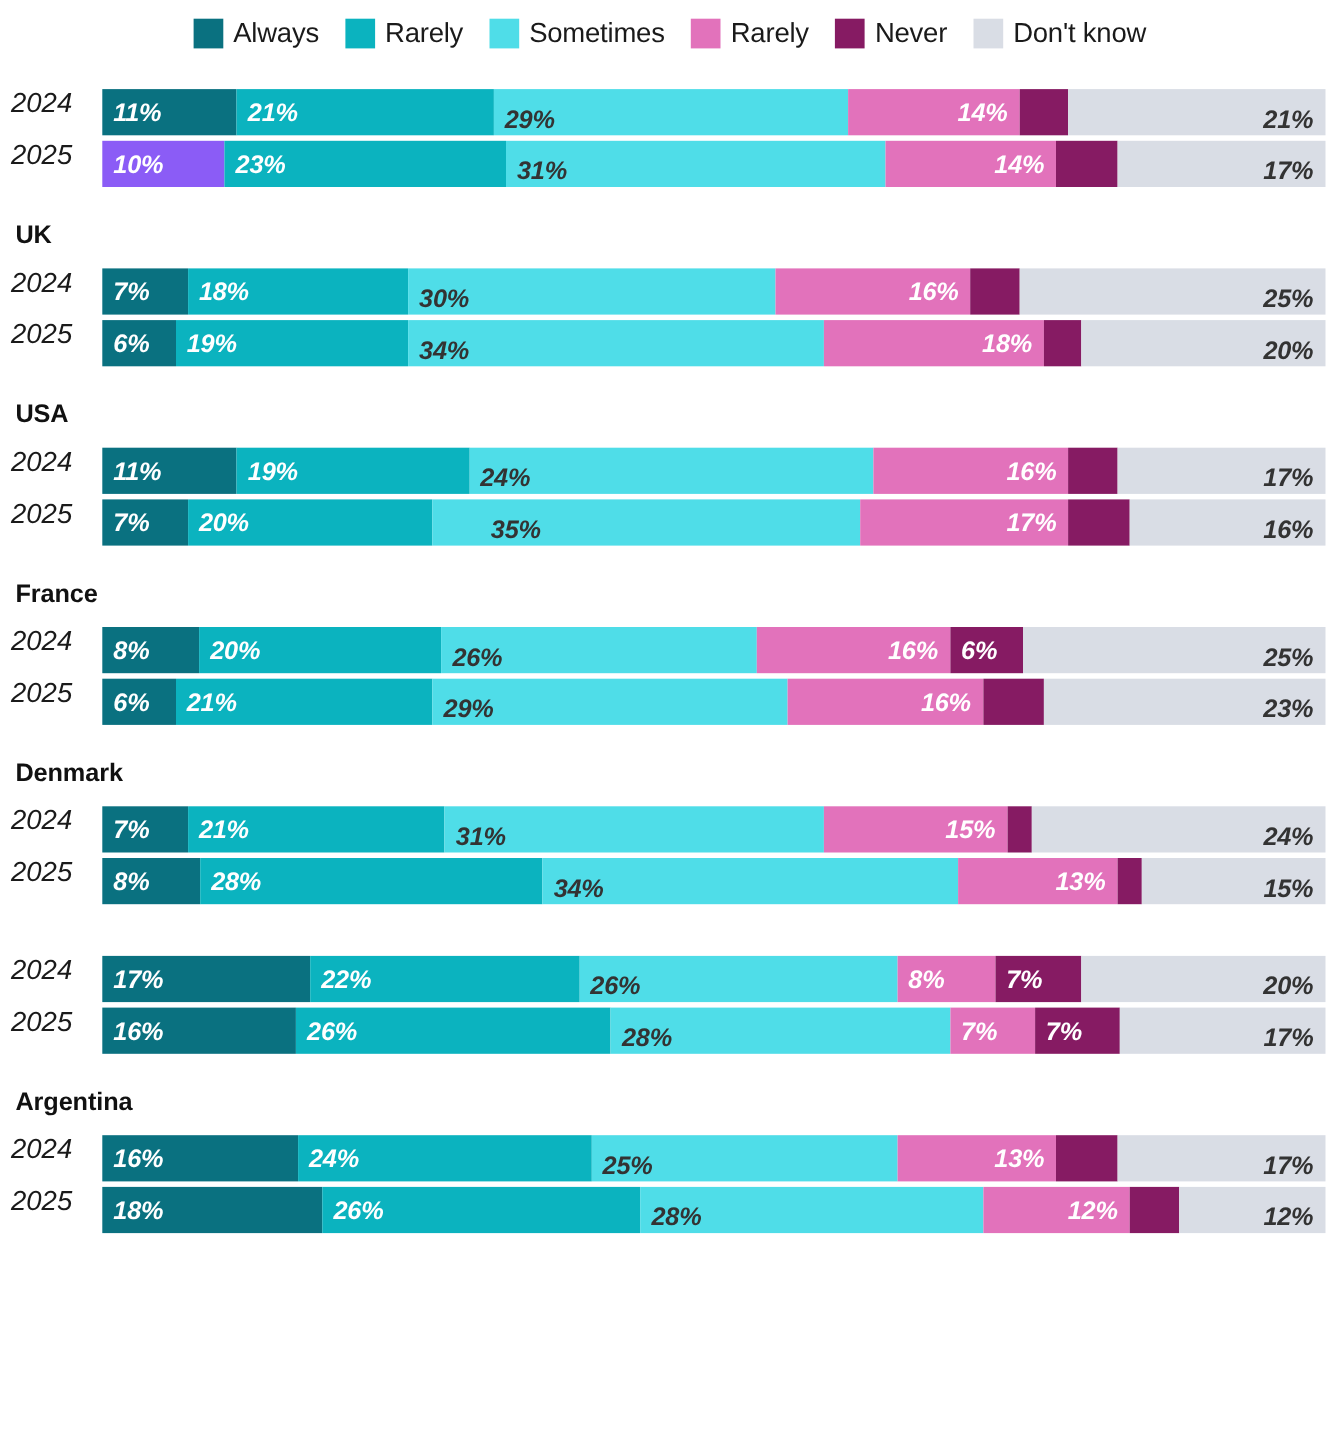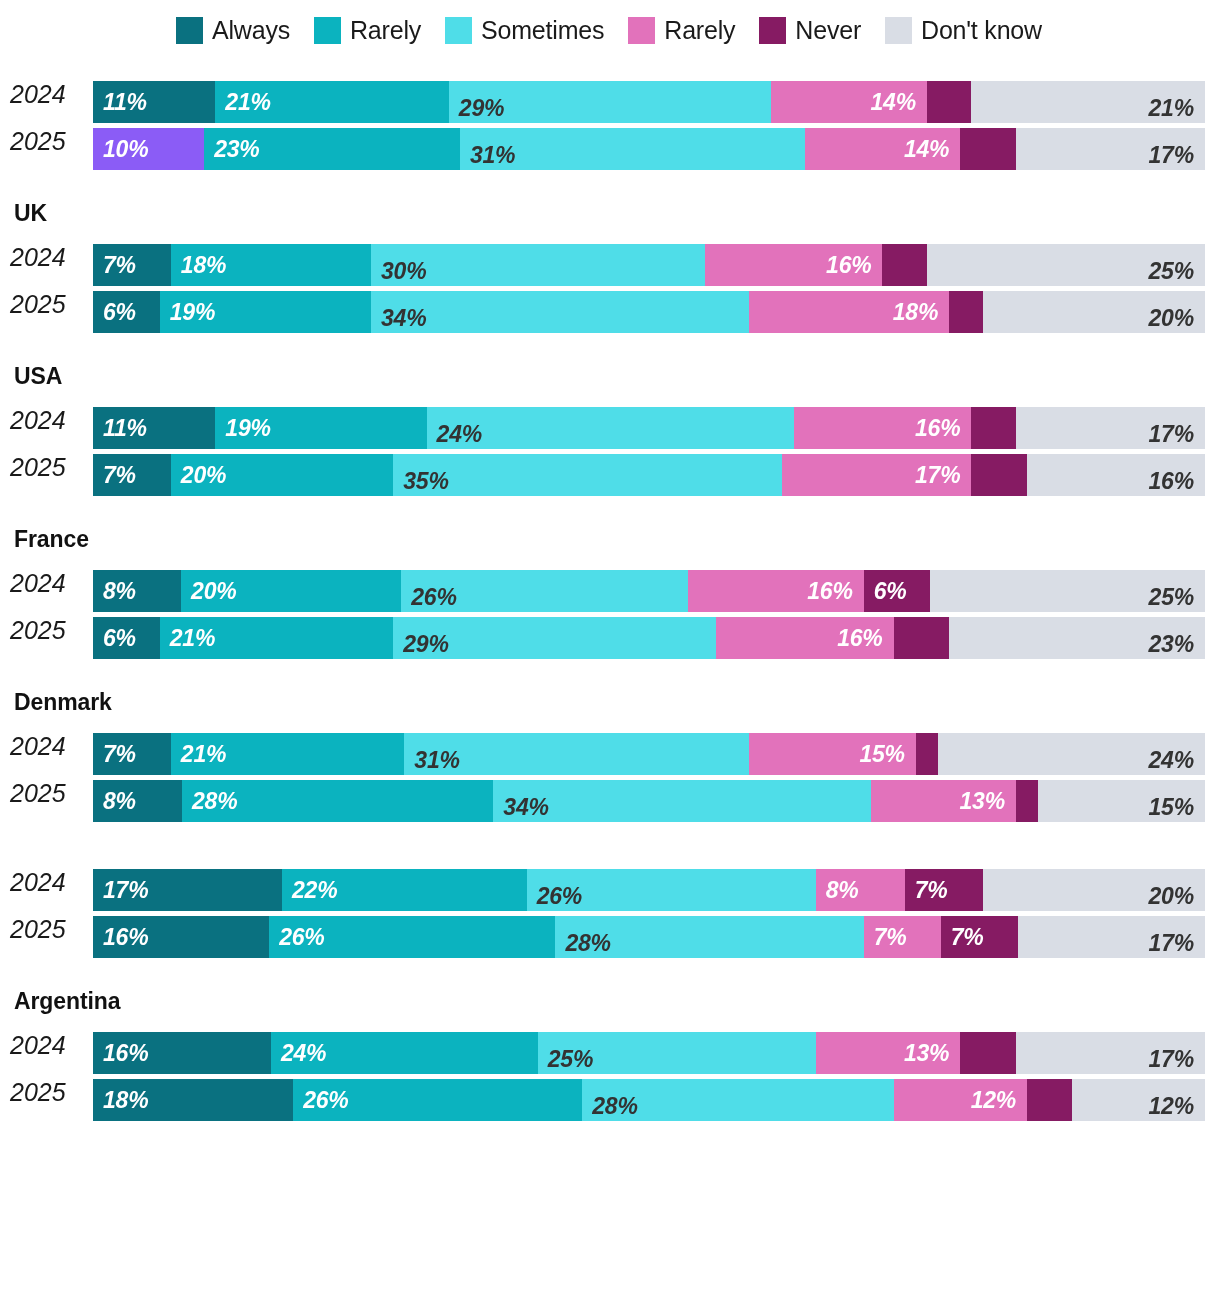--- a/index.html
+++ b/index.html
@@ -262,21 +262,21 @@
           </div>
           <div class="row">
             <div class="year-label">2025</div>
             <div class="bar">
               <div class="seg" style="background: rgb(10, 113, 128); width: 7%;">
                 <span class="seg-label lbl-left light-text">7%</span>
               </div>
               <div class="seg" style="background: rgb(11, 179, 191); width: 20%;">
                 <span class="seg-label lbl-left light-text">20%</span>
               </div>
-              <div class="seg" style="background: rgb(79, 221, 232); width: 35%;">
+              <div class="seg" style="background: rgb(79, 221, 232); width: 35%; padding-left: 43px;">
                 <span class="seg-label lbl-left dark-text">35%</span>
               </div>
               <div class="seg" style="background: rgb(226, 114, 187); width: 17%;">
                 <span class="seg-label lbl-right light-text">17%</span>
               </div>
               <div class="seg" style="background: rgb(134, 27, 99); width: 5%;"></div>
               <div class="seg" style="background: rgb(217, 221, 229); width: 16%;">
                 <span class="seg-label lbl-right dark-text">16%</span>
               </div>
             </div>

